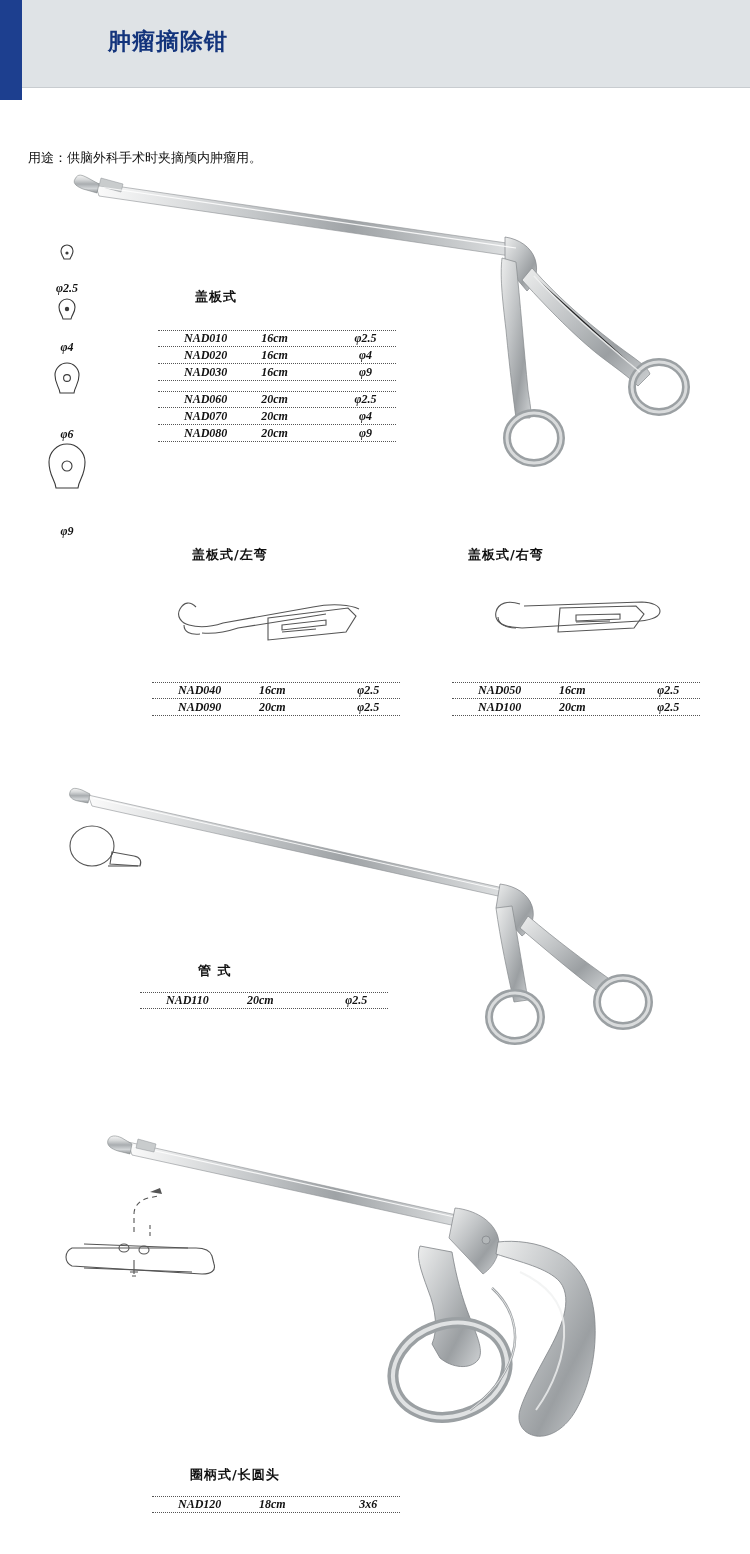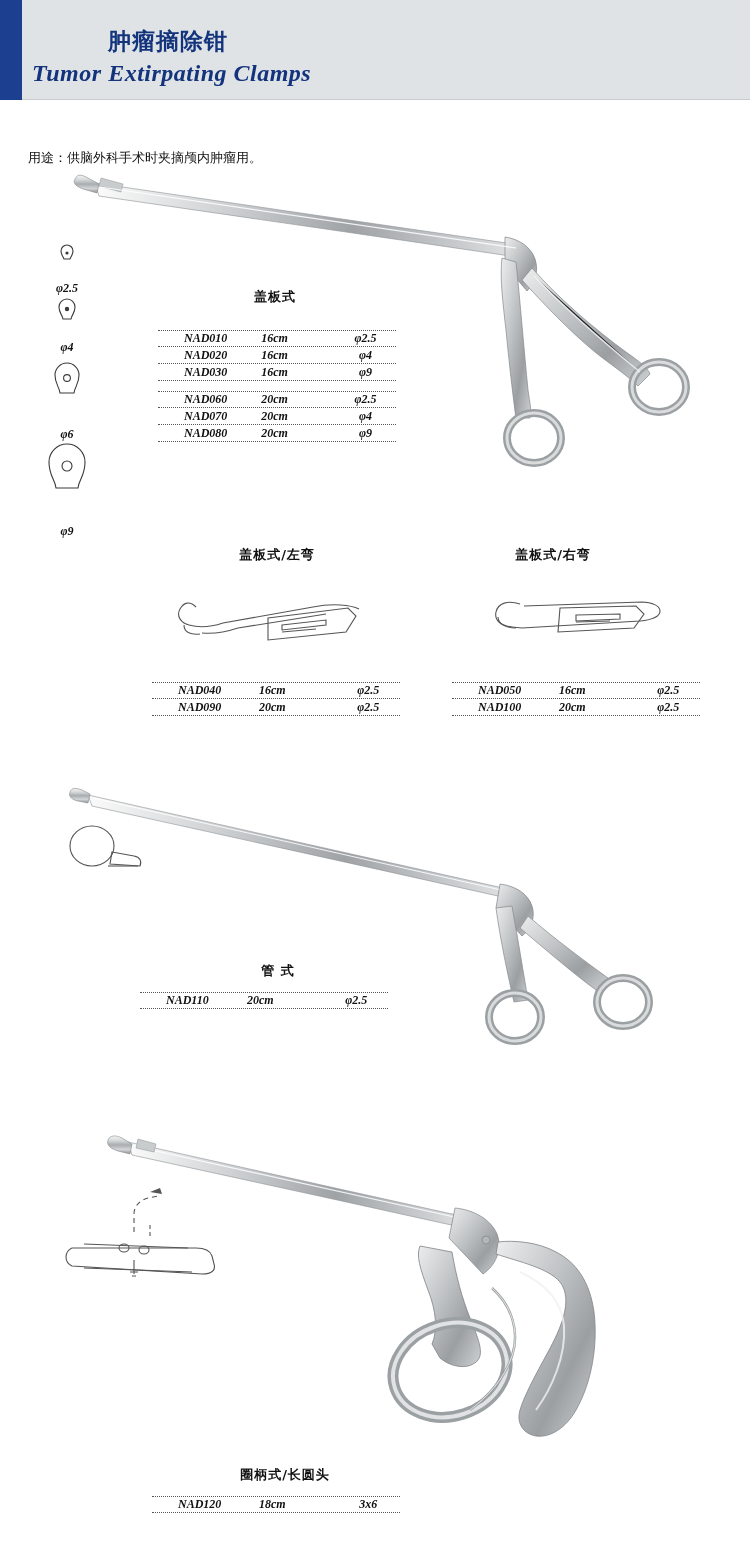--- a/index.html
+++ b/index.html
@@ -11,21 +11,21 @@
     width: 750px; height: 1554px;
     position: relative;
     font-family: "Liberation Sans", sans-serif;
     color: #1a1a1a;
     overflow: hidden;
   }
   
   .header {
     position: absolute;
     left: 0; top: 0;
-    width: 750px; height: 100px;
+    width: 750px; height: 88px;
     background: #dfe3e6;
     border-bottom: 1px solid #c8ccd0;
   }
   .header .accent-bar {
     position: absolute;
     left: 0; top: 0;
     width: 22px; height: 100px;
     background: #1d3f8f;
   }
   .header .title-cn {
@@ -56,21 +56,20 @@
     color: #111;
     margin-top: 24px;
   }
   
   .caption {
     position: absolute;
     font-family: "DejaVu Sans", sans-serif;
     font-weight: bold;
     font-size: 13px;
     color: #111;
-    text-align: center;
     letter-spacing: 1px;
   }
   
   .spec-table {
     position: absolute;
     font-family: "Liberation Serif", serif;
     font-style: italic;
     font-weight: bold;
     font-size: 12px;
     color: #111;
@@ -106,21 +105,20 @@
     width: 750px; height: 1554px;
     pointer-events: none;
   }
 </style>
 </head>
 <body>
 
 <div class="header">
   <div class="accent-bar"></div>
   <div class="title-cn">肿瘤摘除钳</div>
-  <div class="title-en">Tumor Extirpating Clamps</div>
 </div>
 
 <div class="usage">用途：供脑外科手术时夹摘颅内肿瘤用。</div>
 
 <svg class="svg-layer" viewBox="0 0 750 1554" xmlns="http://www.w3.org/2000/svg">
   <defs>
     <linearGradient id="steel" x1="0" y1="0" x2="0" y2="1">
       <stop offset="0%" stop-color="#f4f4f4"></stop>
       <stop offset="25%" stop-color="#d7d9da"></stop>
       <stop offset="50%" stop-color="#a9adb0"></stop>

